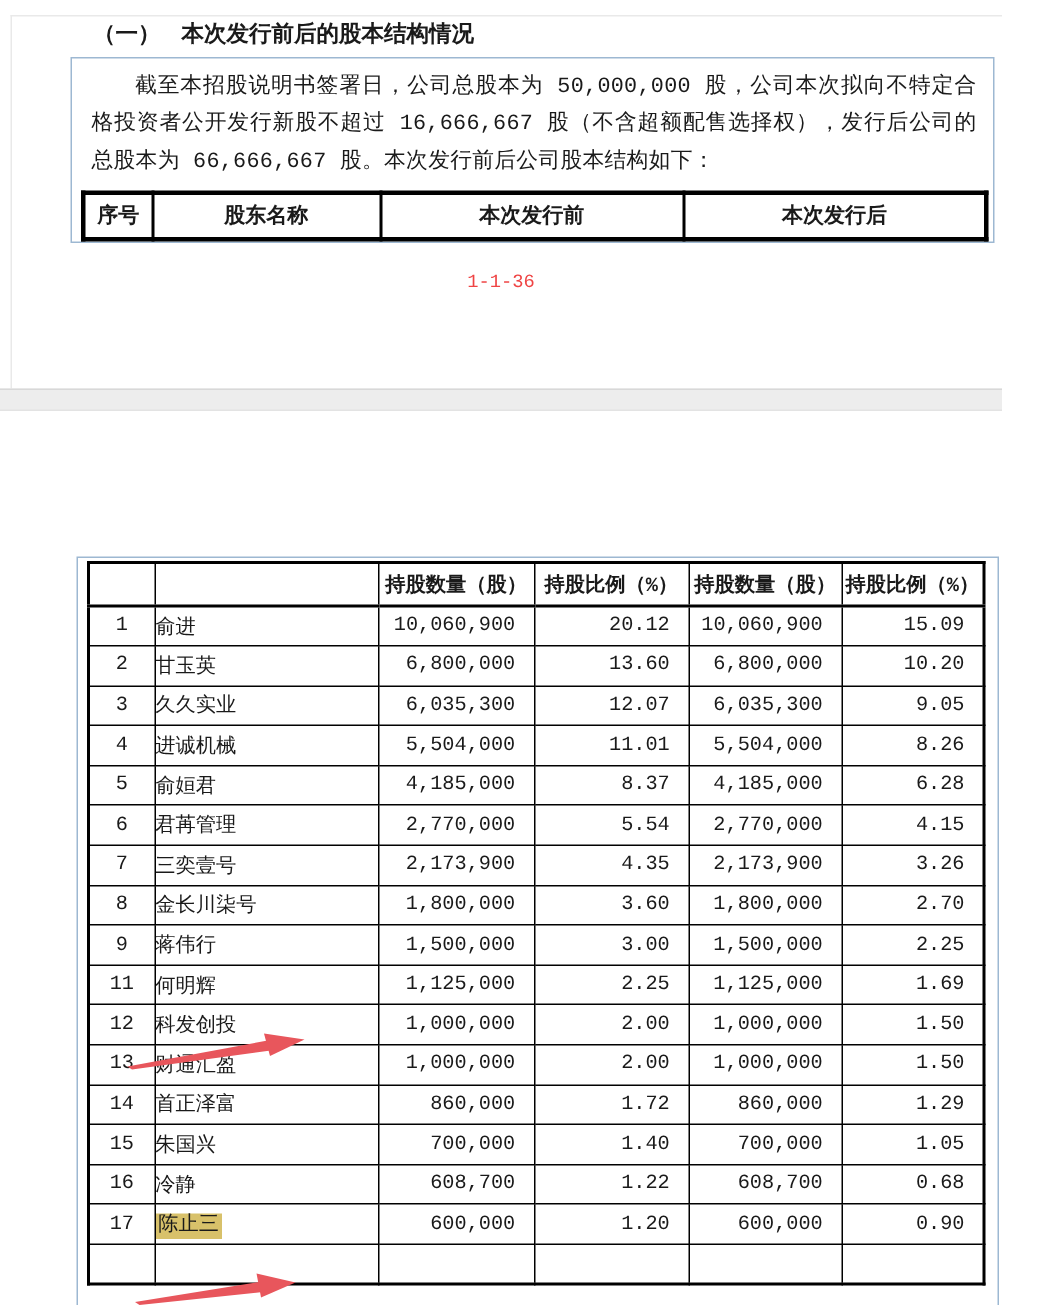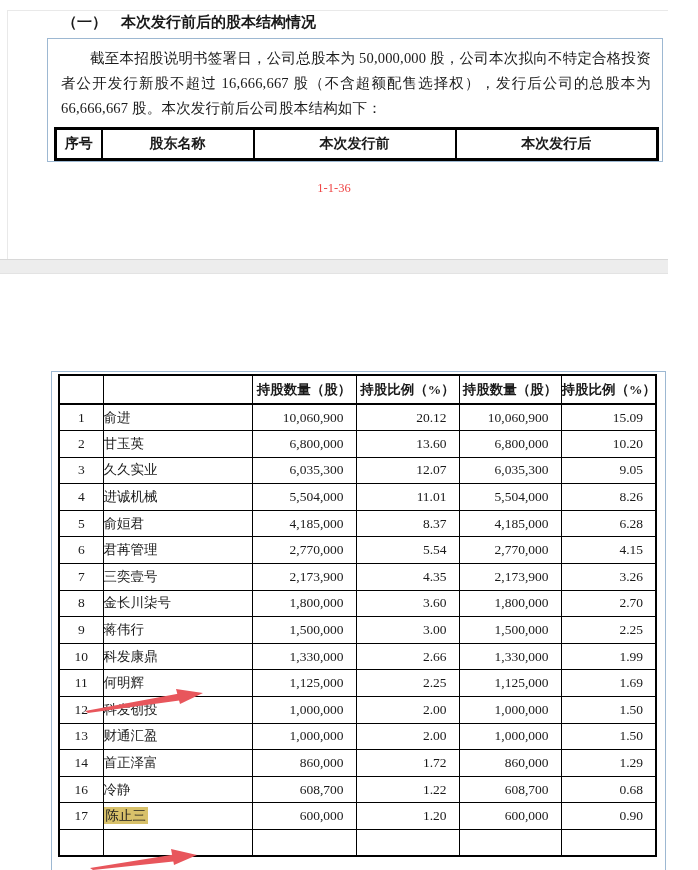--- a/index.html
+++ b/index.html
@@ -4,21 +4,21 @@
 <style>
   :root{
     --blue:#9db8d2;
     --arrow-red:#e8565c;
     --hl-yellow:#d8c16a;
     --ink:#1a1a1a;
   }
   html,body{margin:0;padding:0;background:#fff;}
   .canvas{
     position:relative;width:668px;height:870px;overflow:hidden;background:#fff;
-    font-family:Liberation Serif, serif;color:var(--ink);
+    font-family:Liberation Mono, monospace;color:var(--ink);
   }
   
   .edge-h{position:absolute;left:7px;top:10px;width:691px;height:1px;background:#e9e9e9;}
   .edge-v{position:absolute;left:7px;top:10px;width:1px;height:249px;background:#e9e9e9;}
   .heading{position:absolute;left:62px;top:13px;margin:0;font-size:15px;font-weight:bold;white-space:nowrap;}
   .heading .sec-title{margin-left:14px;}
   .bluebox{position:absolute;left:47px;top:38px;width:616px;height:124px;
     border:1px solid var(--blue);box-sizing:border-box;background:#fff;}
   .para{margin:7px 11px 0 13px;font-size:14.5px;line-height:25px;text-align:justify;text-indent:2em;letter-spacing:.2px;}
   .t1{position:absolute;left:6px;bottom:0;width:calc(100% - 12px);border-collapse:collapse;
@@ -170,28 +170,20 @@
             </tr>
             <tr>
               <td class="num">9</td>
               <td class="name">蒋伟行</td>
               <td class="val">1,500,000</td>
               <td class="val">3.00</td>
               <td class="val">1,500,000</td>
               <td class="val">2.25</td>
             </tr>
             <tr>
-              <td class="num">10</td>
-              <td class="name">科发康鼎</td>
-              <td class="val">1,330,000</td>
-              <td class="val">2.66</td>
-              <td class="val">1,330,000</td>
-              <td class="val">1.99</td>
-            </tr>
-            <tr>
               <td class="num">11</td>
               <td class="name">何明辉</td>
               <td class="val">1,125,000</td>
               <td class="val">2.25</td>
               <td class="val">1,125,000</td>
               <td class="val">1.69</td>
             </tr>
             <tr>
               <td class="num">12</td>
               <td class="name">科发创投</td>
@@ -208,20 +200,28 @@
               <td class="val">1,000,000</td>
               <td class="val">1.50</td>
             </tr>
             <tr>
               <td class="num">14</td>
               <td class="name">首正泽富</td>
               <td class="val">860,000</td>
               <td class="val">1.72</td>
               <td class="val">860,000</td>
               <td class="val">1.29</td>
+            </tr>
+            <tr>
+              <td class="num">15</td>
+              <td class="name">朱国兴</td>
+              <td class="val">700,000</td>
+              <td class="val">1.40</td>
+              <td class="val">700,000</td>
+              <td class="val">1.05</td>
             </tr>
             <tr>
               <td class="num">16</td>
               <td class="name">冷静</td>
               <td class="val">608,700</td>
               <td class="val">1.22</td>
               <td class="val">608,700</td>
               <td class="val">0.68</td>
             </tr>
             <tr>

